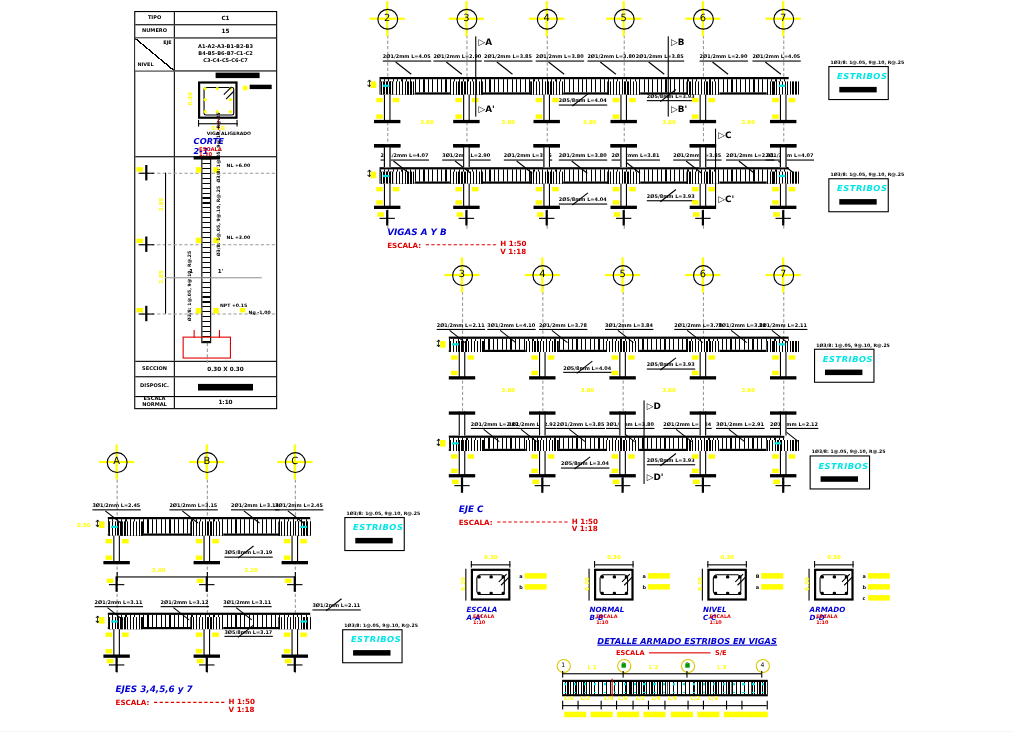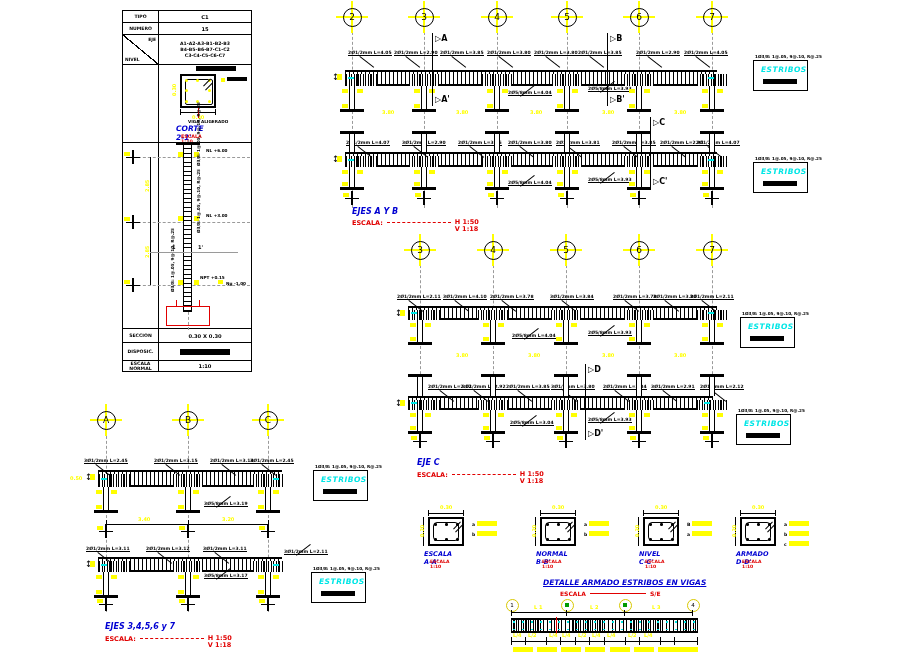--- a/index.html
+++ b/index.html
@@ -355,21 +355,21 @@
       <div class="a" style="left: 412px; top: 131px; width: 24px; height: 2.5px; background: rgb(0, 0, 0);"></div>
       <div class="a web" style="left: 494px; top: 131px; width: 6px; height: 21px;"></div>
       <div class="a" style="left: 485px; top: 131px; width: 24px; height: 2.5px; background: rgb(0, 0, 0);"></div>
       <div class="a web" style="left: 564px; top: 131px; width: 6px; height: 21px;"></div>
       <div class="a" style="left: 555px; top: 131px; width: 24px; height: 2.5px; background: rgb(0, 0, 0);"></div>
       <div class="a web" style="left: 636px; top: 131px; width: 6px; height: 21px;"></div>
       <div class="a" style="left: 627px; top: 131px; width: 24px; height: 2.5px; background: rgb(0, 0, 0);"></div>
       <div class="a web" style="left: 709px; top: 131px; width: 6px; height: 21px;"></div>
       <div class="a" style="left: 700px; top: 131px; width: 24px; height: 2.5px; background: rgb(0, 0, 0);"></div>
     </div>
-  <div class="a gtitle bt" style="left:352px;top:207px">EJES A Y B</div>
+  <div class="a gtitle bt" style="left:352px;top:207px">VIGAS A Y B</div>
   <div class="a scale" style="left:352px;top:219px">
     <span>ESCALA:</span>
     <span class="sdash"></span>
     <span class="sv">
         <i>H  1:50</i>
         <i>V  1:18</i>
       </span>
   </div>
 
   <div id="gC" class="a" style="left:0;top:0">

